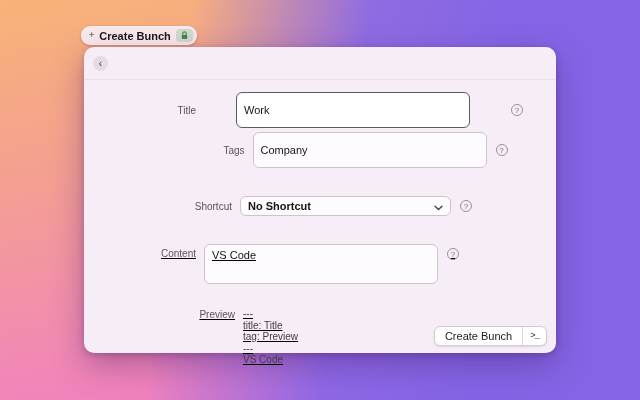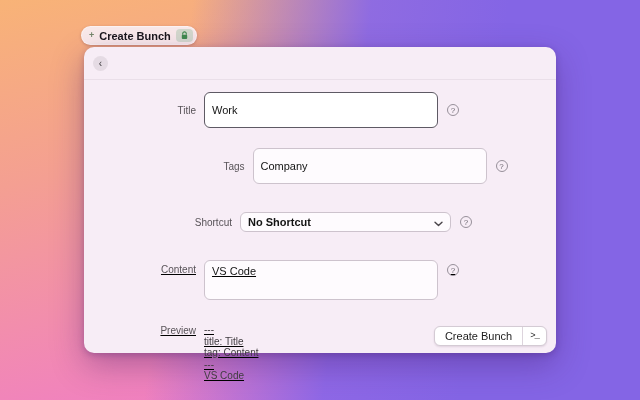--- a/index.html
+++ b/index.html
@@ -94,21 +94,21 @@
   }
   .help {
     width:12px; height:12px; margin-left:9px; flex:none;
     border:1px solid #97909a; border-radius:50%;
     color:#6f6972; font-size:8px; line-height:11px;
     text-align:center; cursor:pointer;
     align-self:center;
   }
   .row.top-align .help { align-self:flex-start; margin-top:4px; }
 
-  .m-title    { margin-bottom:20px; }
+  .m-title    { margin-bottom:4px;gap:32px; }
   .m-tags     { margin-bottom:28px;justify-content:center; }
   .m-shortcut { margin-bottom:28px;padding-left:36px; }
   .m-content  { margin-bottom:24px; }
 
   
   .preview-lines { font-size:10px; line-height:11.5px; color:#403c40; }
 
   
   .footer-btn {
     position:absolute; right:9px; bottom:7px; height:20px;
@@ -182,25 +182,25 @@
         <span class="help">?</span>
       </div>
 
       <div class="row top-align m-content">
         <span class="lbl">Content</span>
         <textarea class="area" style="">VS Code</textarea>
         <span class="help">?</span>
       </div>
 
       <div class="row top-align">
-        <span class="lbl" style="padding-top:1px;">Preview</span>
+        <span class="lbl" style="padding-top:1px;margin-left:39px;">Preview</span>
         <div class="preview-lines">
           <div>---</div>
           <div>title: Title</div>
-          <div>tag: Content</div>
+          <div>tag: Preview</div>
           <div>---</div>
           <div>VS Code</div>
         </div>
       </div>
 
     </div>
 
     <div class="footer-btn">
       <button class="seg">Create Bunch</button>
       <div class="seg-divider"></div>

